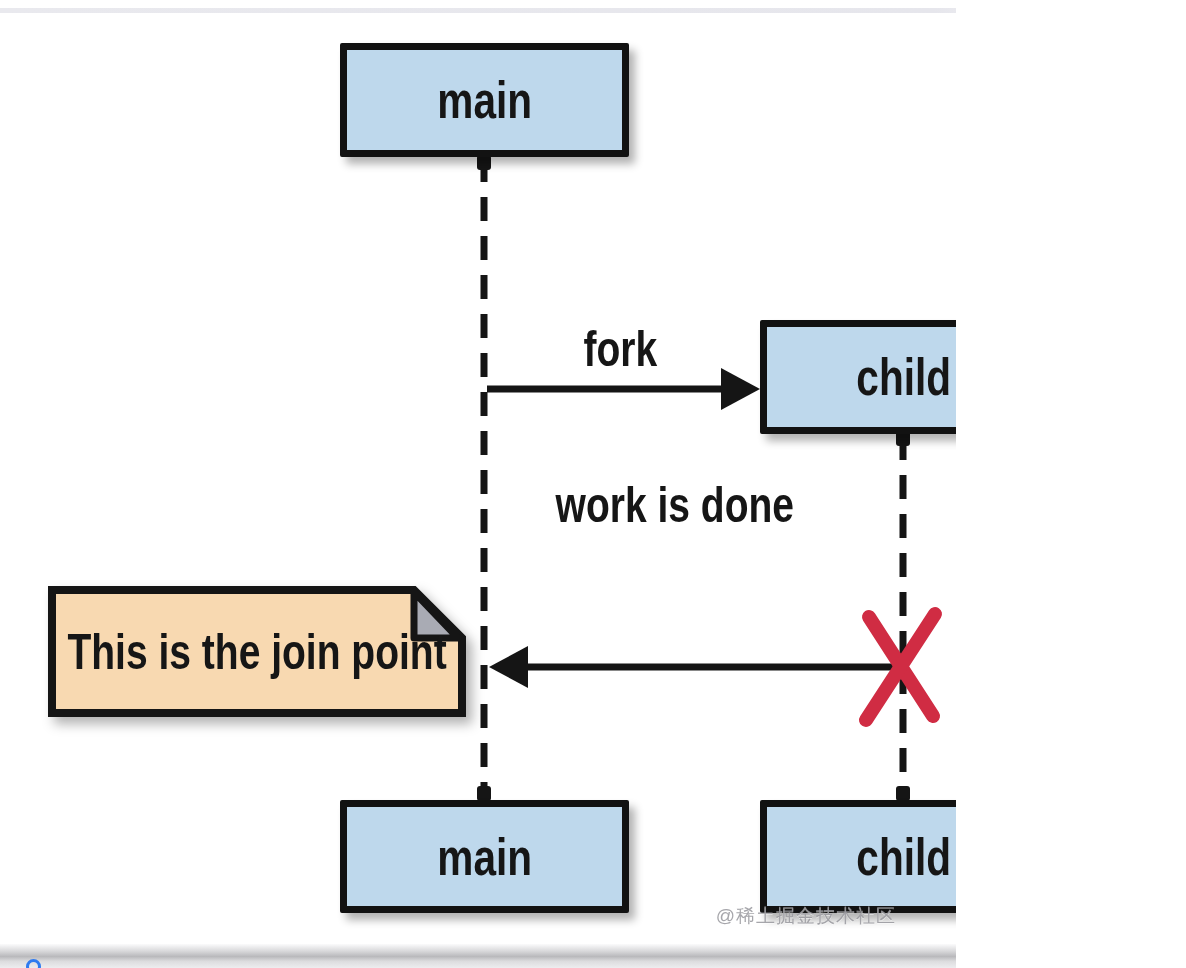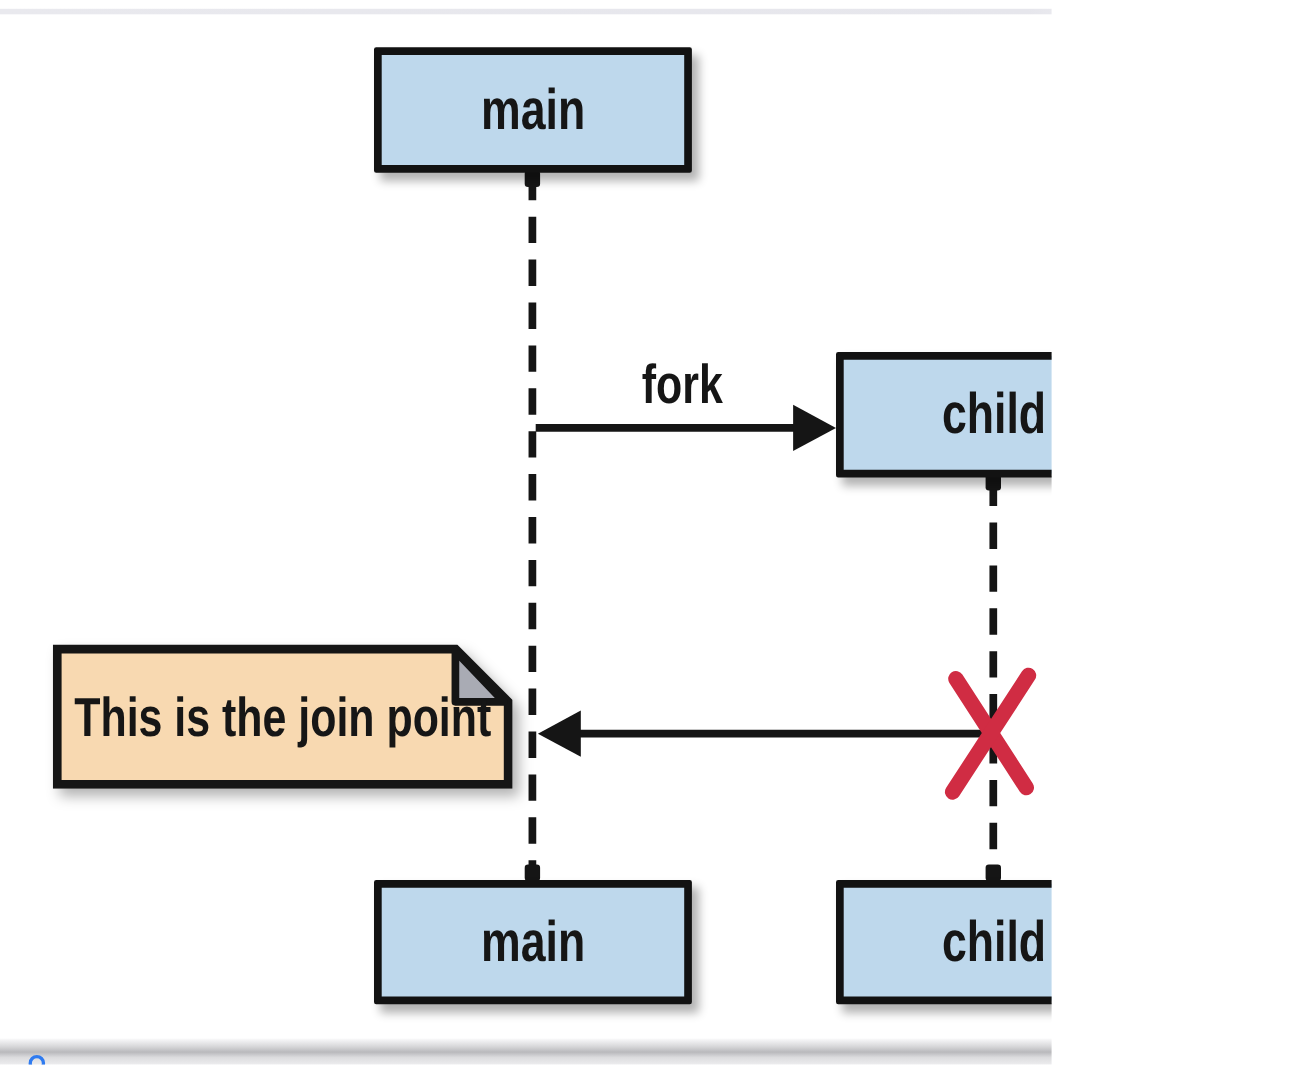--- a/index.html
+++ b/index.html
@@ -131,28 +131,32 @@
   <div class="actor actor-bottom-main">
     <span class="dlabel">main</span>
   </div>
   <div class="actor actor-bottom-child">
     <span class="dlabel">child</span>
   </div>
 
   <div class="msg-label fork-label">
     <span class="dlabel">fork</span>
   </div>
+  <div class="msg-label work-label">
+    <span class="dlabel">work is done</span>
+  </div>
 
   <div class="note">
     <svg width="418" height="131" viewBox="0 0 418 131">
       <polygon class="note-outline" points="4,4 366,4 414,52 414,127 4,127"></polygon>
       <polygon class="note-fold" points="366,6 410,52 366,52"></polygon>
     </svg>
     <div class="note-text-wrap">
       <span class="dlabel">This is the join point</span>
     </div>
   </div>
 
   <div class="bottom-band"></div>
   <div class="blue-arc"></div>
 
+  <div class="watermark">@稀土掘金技术社区</div>
 
 </div>
 
 </body></html>

